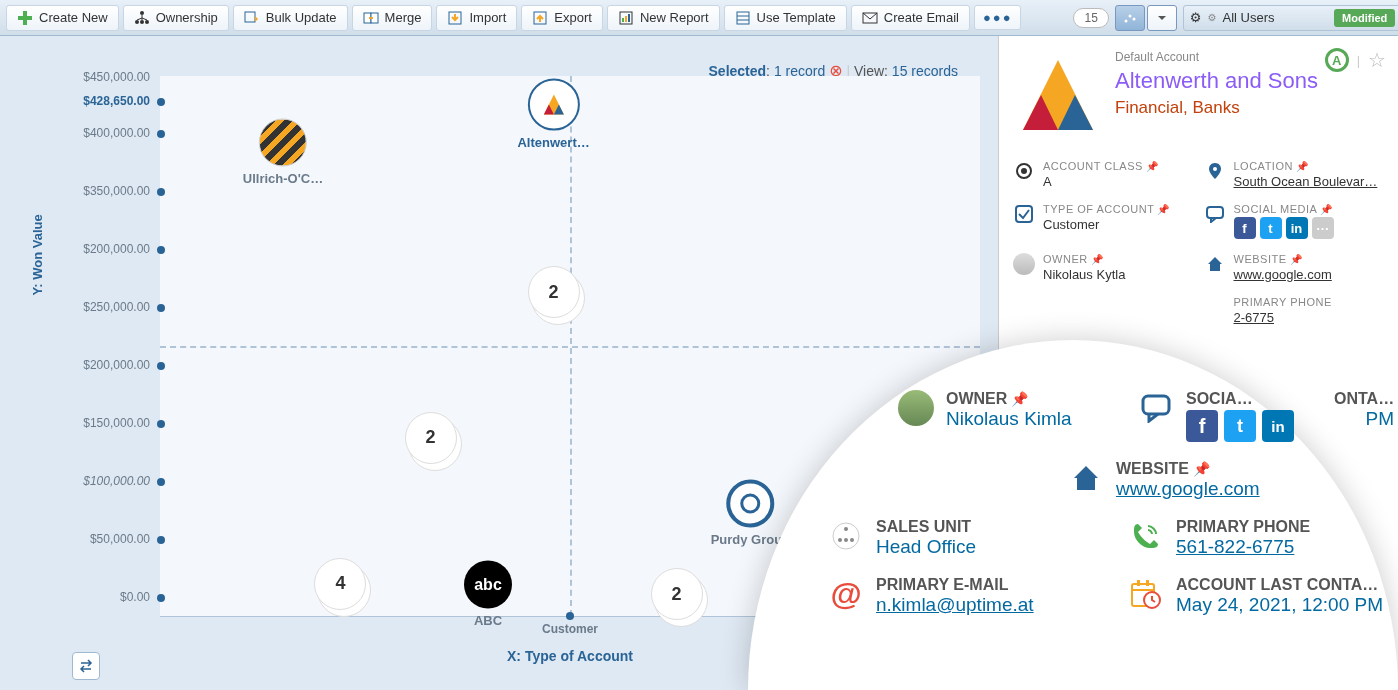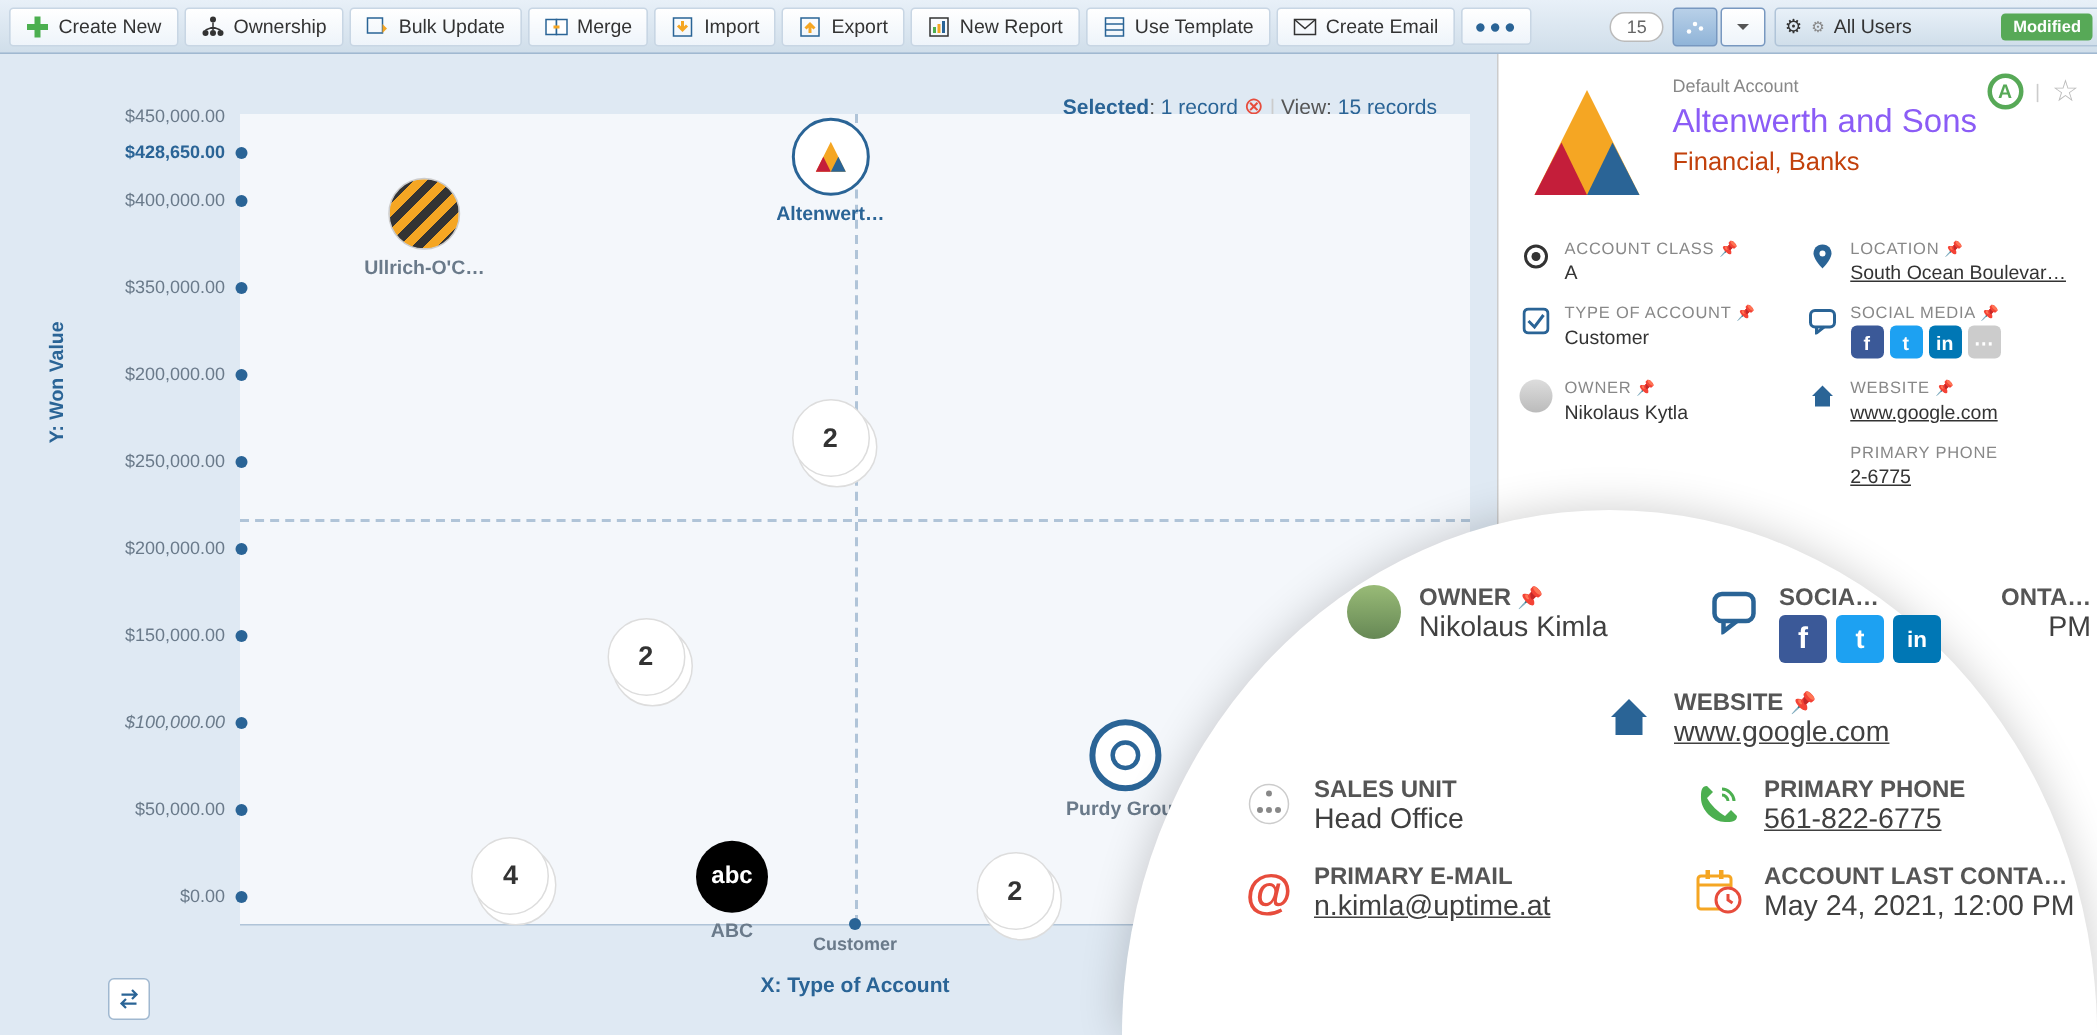--- a/index.html
+++ b/index.html
@@ -60,21 +60,21 @@
 .fval.link { text-decoration: underline; }
 .avatar { width: 22px; height: 22px; border-radius: 50%; background: linear-gradient(#ddd, #bbb); flex-shrink: 0; }
 .socials { display: flex; gap: 4px; margin-top: 2px; }
 .soc { width: 22px; height: 22px; border-radius: 4px; display: flex; align-items: center; justify-content: center; color: #fff; font-weight: bold; font-size: 13px; }
 .soc.fb{background:#3b5998;} .soc.tw{background:#1da1f2;} .soc.li{background:#0077b5;} .soc.more{background:#ccc;}
 .zoom { position: absolute; right: 0; bottom: 0; width: 650px; height: 350px; background: #fff; border-radius: 50% 50% 0 0 / 100% 100% 0 0; box-shadow: 0 0 30px rgba(0,0,0,0.2); padding: 50px 40px 0 80px; transform: scale(1.0); transform-origin: bottom right; }
 .zrow { display: flex; gap: 40px; margin-bottom: 18px; }
 .zitem { display: flex; gap: 12px; align-items: flex-start; min-width: 260px; }
 .zicon { width: 36px; height: 36px; display: flex; align-items: center; justify-content: center; flex-shrink: 0; }
 .zlabel { font-size: 16px; font-weight: bold; color: #555; }
-.zval { font-size: 19px; color: #404040; }
+.zval { font-size: 19px; color: #0369a1; }
 .zval.link { text-decoration: underline; }
 .zpin { color: #aaa; font-size: 14px; }
 </style>
 </head>
 <body>
 
 <div class="toolbar">
   <div class="tbtn">
     <span class="ticon">
         <svg width="16" height="16">

